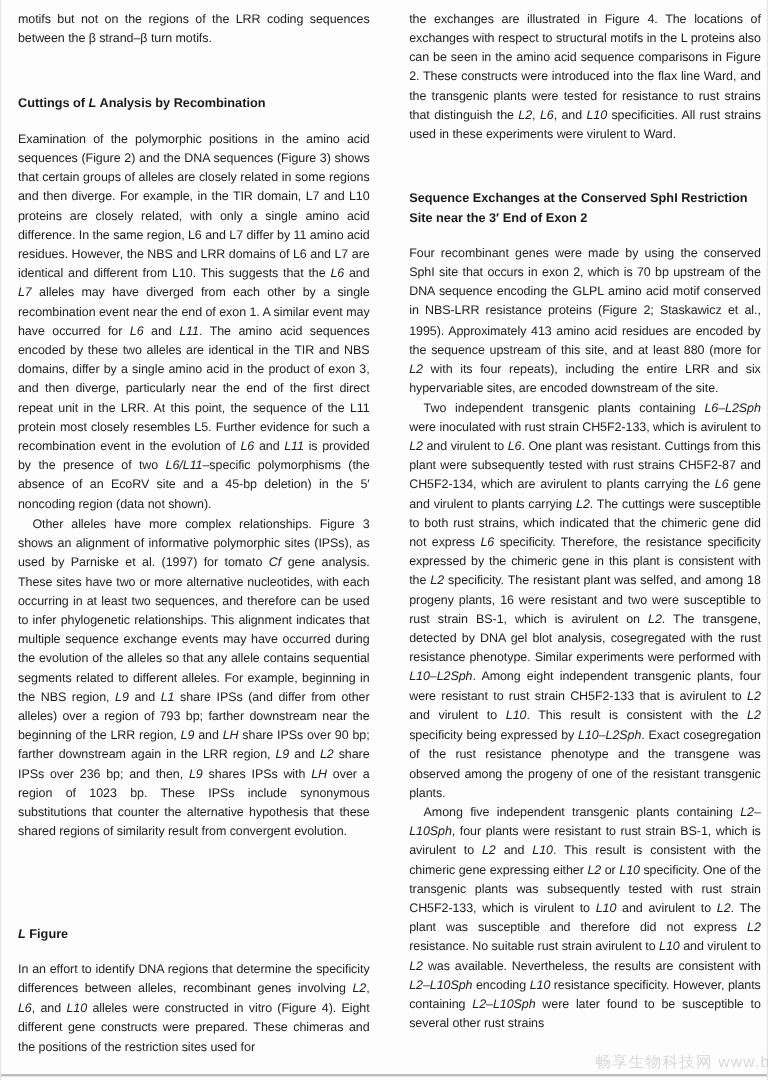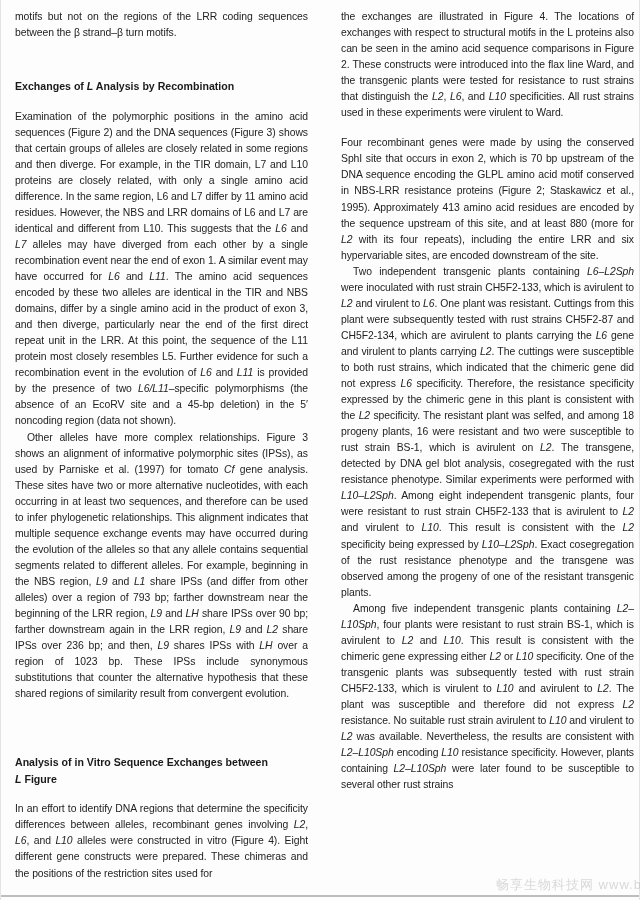--- a/index.html
+++ b/index.html
@@ -21,33 +21,34 @@
   .watermark { position:absolute; left:495px; top:876px; font-size:13px; color:rgba(150,150,150,0.35); letter-spacing:1px; white-space:nowrap; }
 </style>
 </head>
 <body>
 
 <div class="page">
 
   <div class="col left">
     <p style="margin-top:9px;">motifs but not on the regions of the LRR coding sequences between the β strand–β turn motifs.</p>
 
-    <h2 style="margin-top:37px;"><span>Exchanges of </span><i>L</i><span> Analysis by Recombination</span></h2>
+    <h2 style="margin-top:37px;"><span>Cuttings of </span><i>L</i><span> Analysis by Recombination</span></h2>
 
     <p style="margin-top:14px;" class="rich"><span>Examination of the polymorphic positions in the amino acid sequences (Figure 2) and the DNA sequences (Figure 3) shows that certain groups of alleles are closely related in some regions and then diverge. For example, in the TIR domain, L7 and L10 proteins are closely related, with only a single amino acid difference. In the same region, L6 and L7 differ by 11 amino acid residues. However, the NBS and LRR domains of L6 and L7 are identical and different from L10. This suggests that the </span><i>L6</i><span> and </span><i>L7</i><span> alleles may have diverged from each other by a single recombination event near the end of exon 1. A similar event may have occurred for </span><i>L6</i><span> and </span><i>L11</i><span>. The amino acid sequences encoded by these two alleles are identical in the TIR and NBS domains, differ by a single amino acid in the product of exon 3, and then diverge, particularly near the end of the first direct repeat unit in the LRR. At this point, the sequence of the L11 protein most closely resembles L5. Further evidence for such a recombination event in the evolution of </span><i>L6</i><span> and </span><i>L11</i><span> is provided by the presence of two </span><i>L6/L11</i><span>–specific polymorphisms (the absence of an EcoRV site and a 45-bp deletion) in the 5′ noncoding region (data not shown).</span></p>
     <p class="indent rich"><span>Other alleles have more complex relationships. Figure 3 shows an alignment of informative polymorphic sites (IPSs), as used by Parniske et al. (1997) for tomato </span><i>Cf</i><span> gene analysis. These sites have two or more alternative nucleotides, with each occurring in at least two sequences, and therefore can be used to infer phylogenetic relationships. This alignment indicates that multiple sequence exchange events may have occurred during the evolution of the alleles so that any allele contains sequential segments related to different alleles. For example, beginning in the NBS region, </span><i>L9</i><span> and </span><i>L1</i><span> share IPSs (and differ from other alleles) over a region of 793 bp; farther downstream near the beginning of the LRR region, </span><i>L9</i><span> and </span><i>LH</i><span> share IPSs over 90 bp; farther downstream again in the LRR region, </span><i>L9</i><span> and </span><i>L2</i><span> share IPSs over 236 bp; and then, </span><i>L9</i><span> shares IPSs with </span><i>LH</i><span> over a region of 1023 bp. These IPSs include synonymous substitutions that counter the alternative hypothesis that these shared regions of similarity result from convergent evolution.</span></p>
 
-    <h2 style="margin-top:52px;"><span>Analysis of in Vitro Sequence Exchanges between</span><br><i>L</i><span> Figure</span></h2>
+    <h2 style="margin-top:52px;"><br><i>L</i><span> Figure</span></h2>
 
     <p style="margin-top:14px;" class="rich"><span>In an effort to identify DNA regions that determine the specificity differences between alleles, recombinant genes involving </span><i>L2</i><span>, </span><i>L6</i><span>, and </span><i>L10</i><span> alleles were constructed in vitro (Figure 4). Eight different gene constructs were prepared. These chimeras and the positions of the restriction sites used for</span></p>
   </div>
 
   <div class="col right">
     <p style="margin-top:9px;" class="rich"><span>the exchanges are illustrated in Figure 4. The locations of exchanges with respect to structural motifs in the L proteins also can be seen in the amino acid sequence comparisons in Figure 2. These constructs were introduced into the flax line Ward, and the transgenic plants were tested for resistance to rust strains that distinguish the </span><i>L2</i><span>, </span><i>L6</i><span>, and </span><i>L10</i><span> specificities. All rust strains used in these experiments were virulent to Ward.</span></p>
 
+    <h2 style="margin-top:36px;"><span>Sequence Exchanges at the Conserved SphI Restriction</span><br><span>Site near the 3′ End of Exon 2</span></h2>
 
     <p style="margin-top:14px;" class="rich"><span>Four recombinant genes were made by using the conserved SphI site that occurs in exon 2, which is 70 bp upstream of the DNA sequence encoding the GLPL amino acid motif conserved in NBS-LRR resistance proteins (Figure 2; Staskawicz et al., 1995). Approximately 413 amino acid residues are encoded by the sequence upstream of this site, and at least 880 (more for </span><i>L2</i><span> with its four repeats), including the entire LRR and six hypervariable sites, are encoded downstream of the site.</span></p>
     <p class="indent rich"><span>Two independent transgenic plants containing </span><i>L6–L2Sph</i><span> were inoculated with rust strain CH5F2-133, which is avirulent to </span><i>L2</i><span> and virulent to </span><i>L6</i><span>. One plant was resistant. Cuttings from this plant were subsequently tested with rust strains CH5F2-87 and CH5F2-134, which are avirulent to plants carrying the </span><i>L6</i><span> gene and virulent to plants carrying </span><i>L2</i><span>. The cuttings were susceptible to both rust strains, which indicated that the chimeric gene did not express </span><i>L6</i><span> specificity. Therefore, the resistance specificity expressed by the chimeric gene in this plant is consistent with the </span><i>L2</i><span> specificity. The resistant plant was selfed, and among 18 progeny plants, 16 were resistant and two were susceptible to rust strain BS-1, which is avirulent on </span><i>L2</i><span>. The transgene, detected by DNA gel blot analysis, cosegregated with the rust resistance phenotype. Similar experiments were performed with </span><i>L10–L2Sph</i><span>. Among eight independent transgenic plants, four were resistant to rust strain CH5F2-133 that is avirulent to </span><i>L2</i><span> and virulent to </span><i>L10</i><span>. This result is consistent with the </span><i>L2</i><span> specificity being expressed by </span><i>L10–L2Sph</i><span>. Exact cosegregation of the rust resistance phenotype and the transgene was observed among the progeny of one of the resistant transgenic plants.</span></p>
     <p class="indent rich"><span>Among five independent transgenic plants containing </span><i>L2–L10Sph</i><span>, four plants were resistant to rust strain BS-1, which is avirulent to </span><i>L2</i><span> and </span><i>L10</i><span>. This result is consistent with the chimeric gene expressing either </span><i>L2</i><span> or </span><i>L10</i><span> specificity. One of the transgenic plants was subsequently tested with rust strain CH5F2-133, which is virulent to </span><i>L10</i><span> and avirulent to </span><i>L2</i><span>. The plant was susceptible and therefore did not express </span><i>L2</i><span> resistance. No suitable rust strain avirulent to </span><i>L10</i><span> and virulent to </span><i>L2</i><span> was available. Nevertheless, the results are consistent with </span><i>L2–L10Sph</i><span> encoding </span><i>L10</i><span> resistance specificity. However, plants containing </span><i>L2–L10Sph</i><span> were later found to be susceptible to several other rust strains</span></p>
   </div>
 
   <div class="watermark">畅享生物科技网 www.bio.com</div>
   <div class="bottom-rule"></div>
 </div>
 

